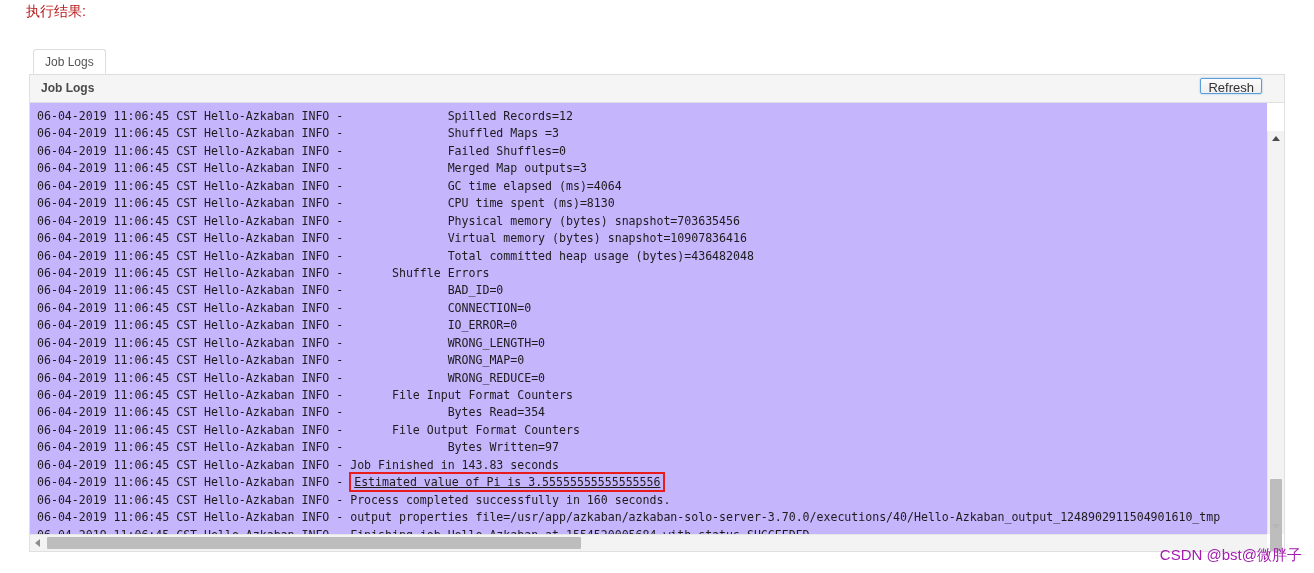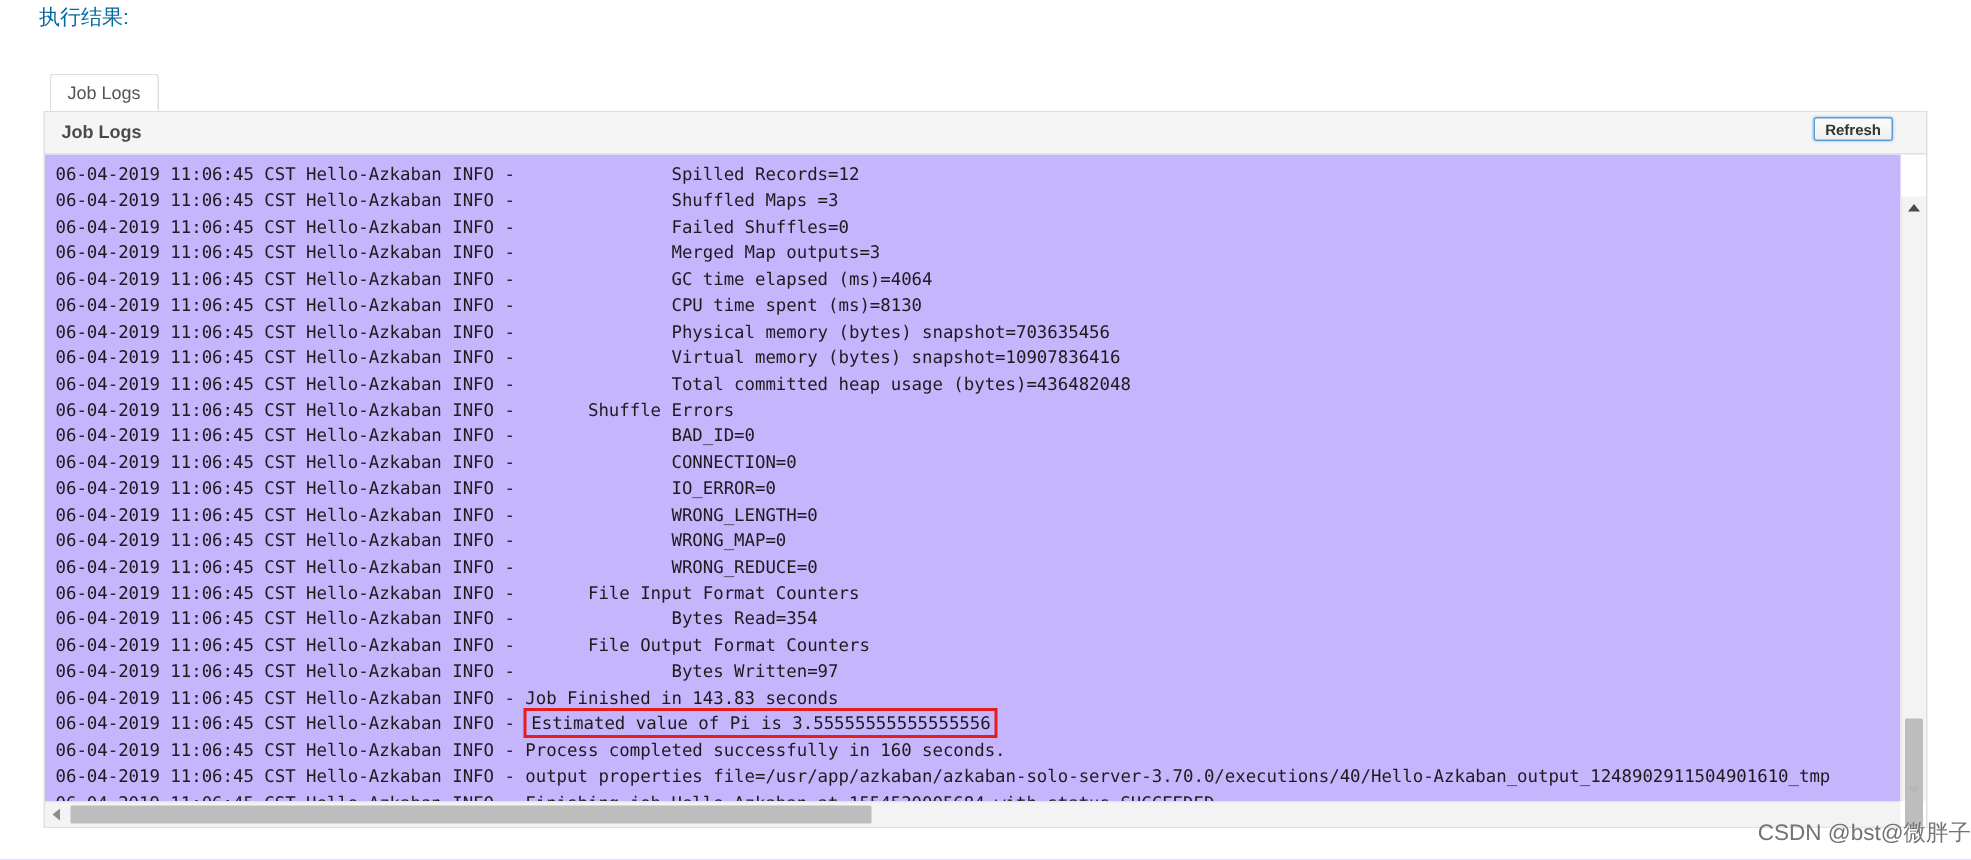--- a/index.html
+++ b/index.html
@@ -14,21 +14,21 @@
     overflow: hidden;
     position: relative;
   }
 
   
   .page-title {
     position: absolute;
     left: 26px;
     top: 0px;
     font-size: 14px;
-    color: #0369a1;
+    color: #b91c1c;
     line-height: 22px;
     white-space: nowrap;
   }
 
   
   .tab-strip {
     position: absolute;
     left: 29px;
     top: 49px;
     width: 1256px;
@@ -82,31 +82,30 @@
     color: #4a4a4a;
     white-space: nowrap;
   }
   .refresh-btn {
     position: absolute;
     right: 22px;
     top: 3px;
     height: 16px;
     padding: 0 7px;
     line-height: 17px;
-    font-size: 10px;
+    font-size: 13px;
     font-family: "Liberation Sans", sans-serif;
     color: #333333;
     background: linear-gradient(#fbfbfb, #efefef);
     border: 1px solid #5b9dd9;
     border-radius: 2px;
     box-shadow: 0 0 2px rgba(91,157,217,0.7);
     box-sizing: border-box;
     cursor: pointer;
     white-space: nowrap;
-    font-weight: bold;
   }
 
   
   .log-viewport {
     position: absolute;
     left: 0;
     top: 28px;
     right: 0;
     bottom: 0;
     overflow: hidden;
@@ -133,20 +132,21 @@
   }
   .log-line {
     height: 17.45px;
     white-space: pre;
   }
   .hl-box {
     outline: 2px solid #e81c1c;
     outline-offset: 1px;
     padding: 0 2px;
     margin-left: 2px;
+    text-decoration: underline;
   }
 
   
   .vscroll {
     position: absolute;
     right: 0;
     top: 28px;
     bottom: 17px;
     width: 17px;
     background: #f3f3f3;
@@ -224,24 +224,24 @@
     width: 534px;
     height: 12px;
     background: #bdbdbd;
     border-radius: 1px;
     cursor: pointer;
   }
 
   
   .watermark {
     position: absolute;
-    right: 0;
+    right: 12px;
     bottom: 8px;
     font-size: 15px;
-    color: #737373;
+    color: #a21caf;
     white-space: nowrap;
     pointer-events: none;
   }
 </style>
 </head>
 <body>
 
 <div class="page-title">执行结果:</div>
 
 <div class="tab-strip">

